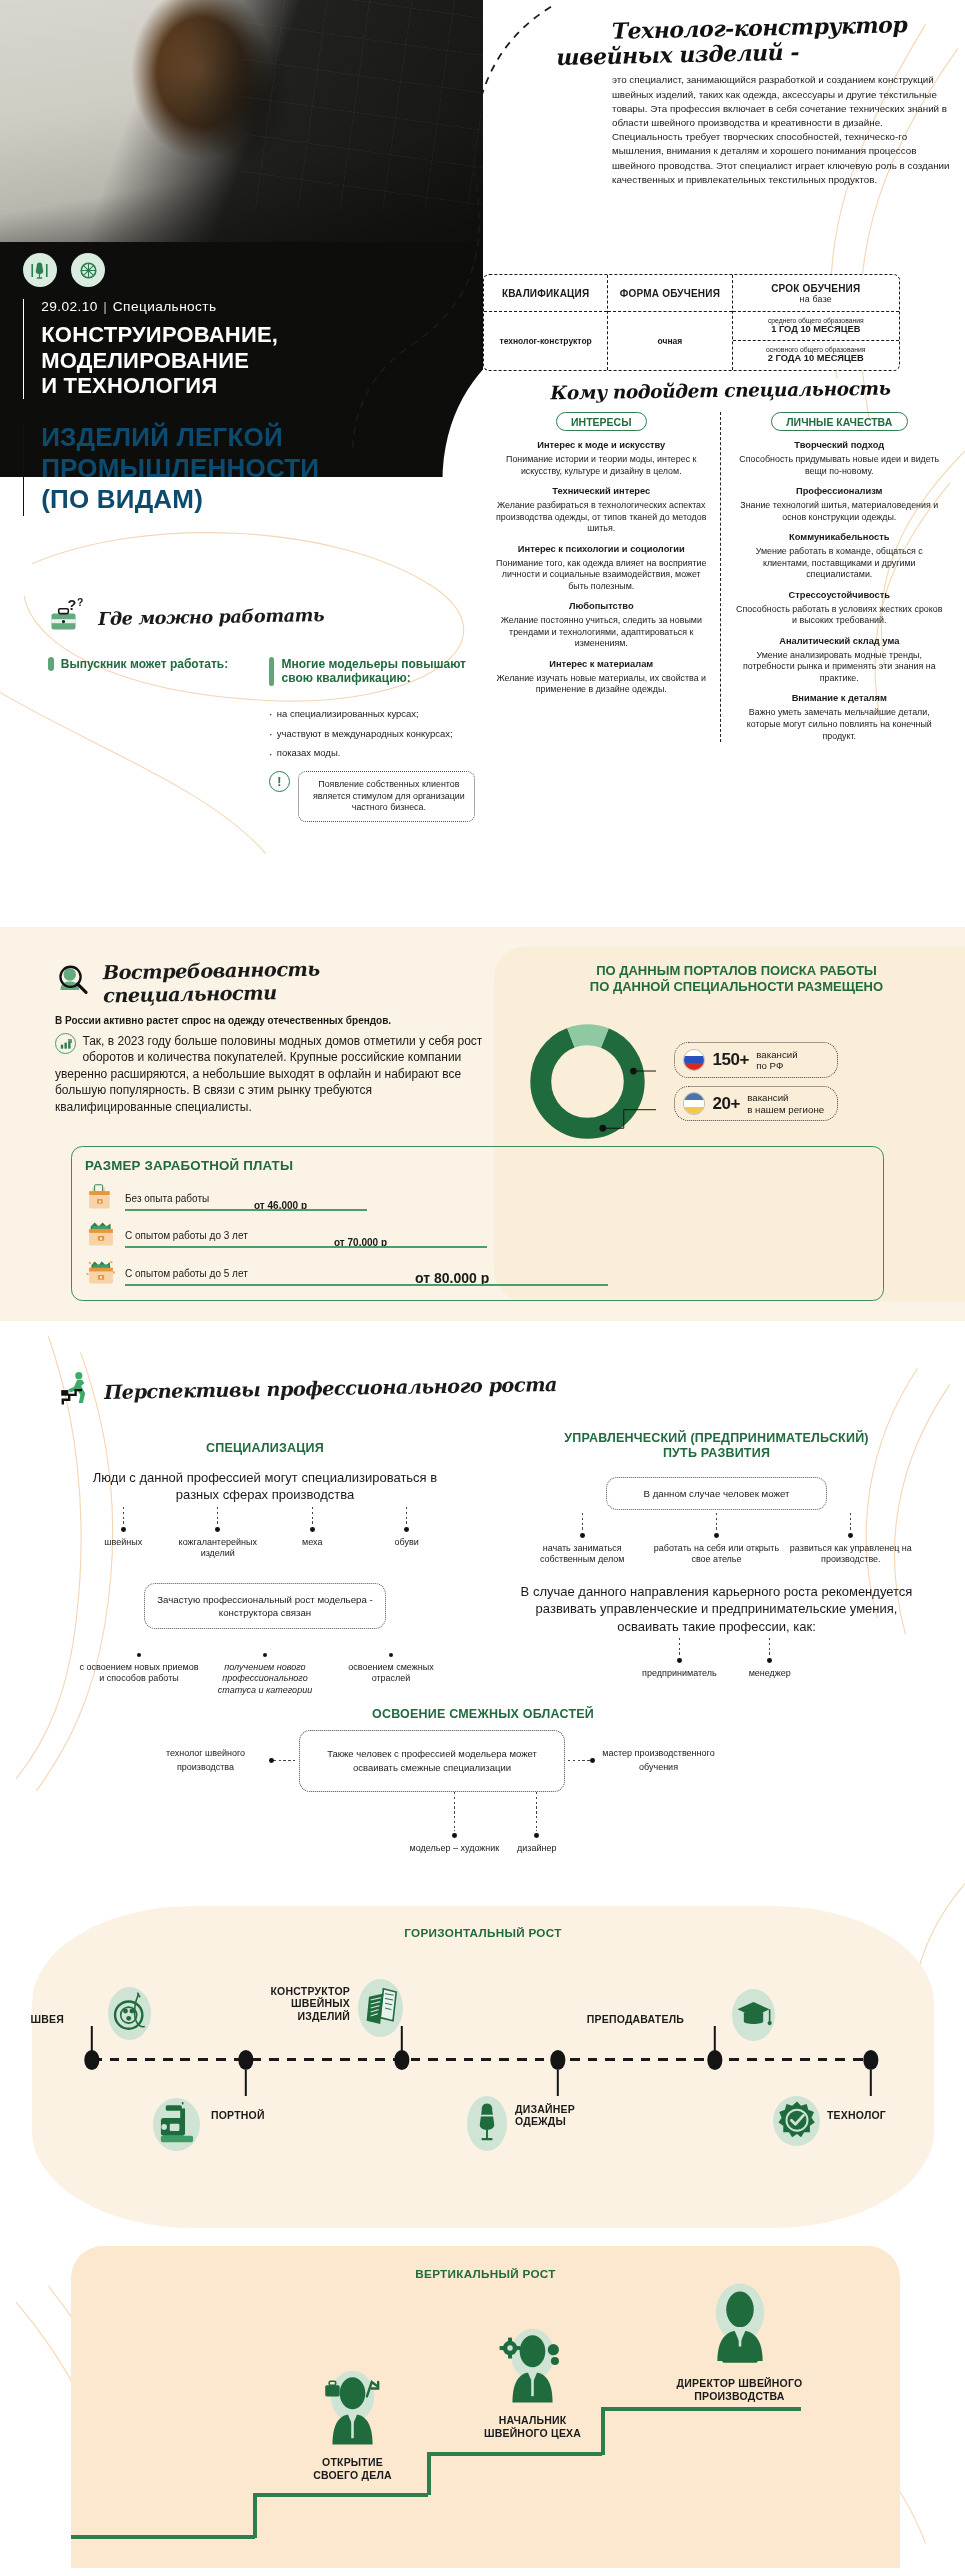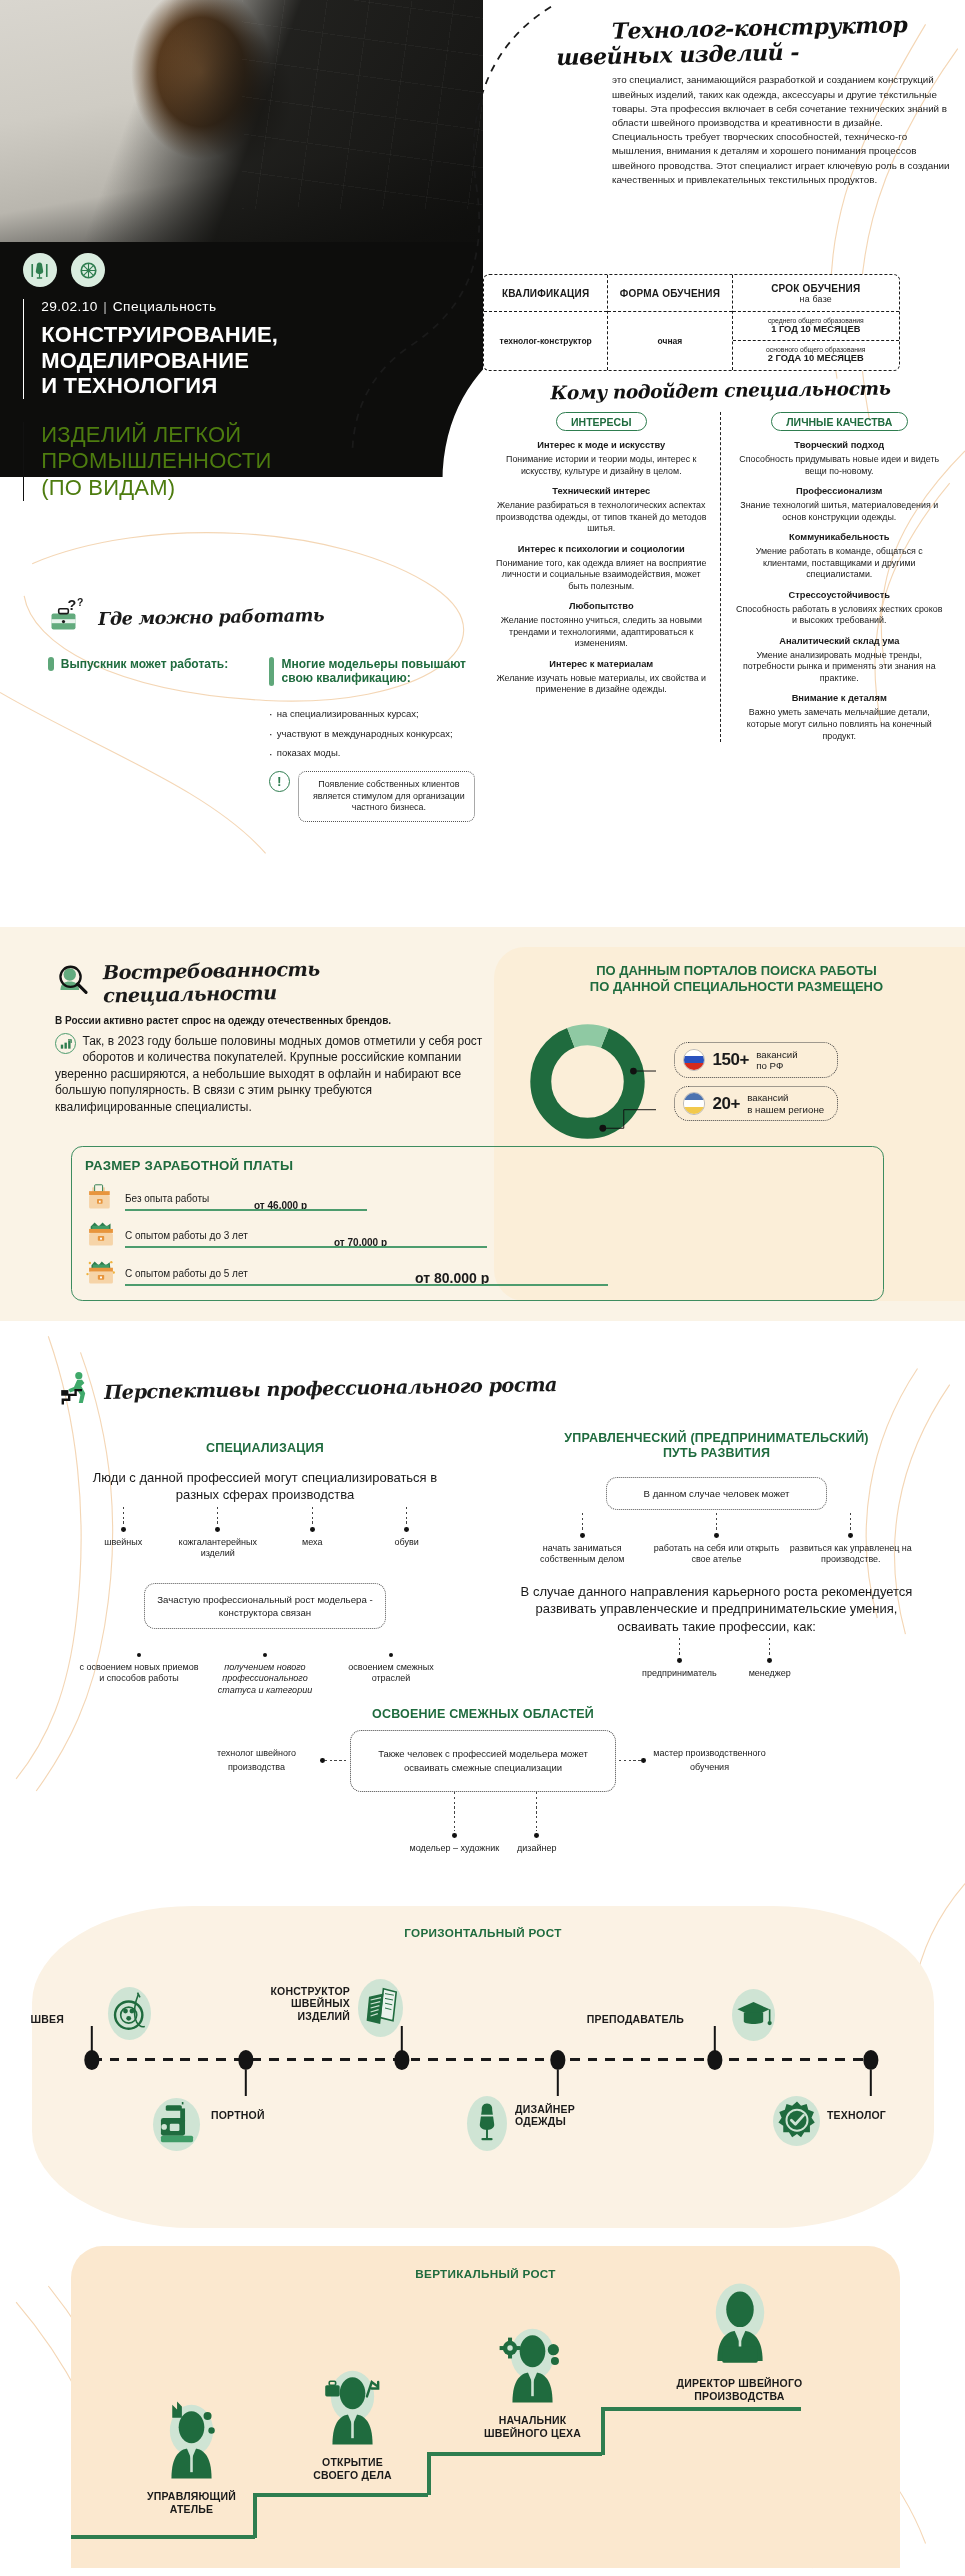--- a/index.html
+++ b/index.html
@@ -53,21 +53,21 @@
   .hdr-text { position: absolute; left: 22.5px; top: 299px; z-index: 6; padding-left: 17.7px; border-left: 1.6px solid #ffffff; }
   .hdr-code { font-size: 13.7px; color: #fff; letter-spacing: 0.4px; font-weight: 400; }
   .hdr-code .sep { color:#ffffff; opacity:.7; margin: 0 5.6px; }
   .hdr-title {
     margin-top: 8px; font-size: 22px; line-height: 1.17; color: #ffffff;
     font-weight: 700; letter-spacing: 0.2px;
   }
   .hdr-sub {
     position: absolute; left: 22.5px; top: 422px; z-index: 6; padding-left: 17.7px;
     border-left: 1.6px solid #111;
-    font-size: 22px; line-height: 1.2; font-weight: 400; color: #4d7c0f; letter-spacing: 0.2px;
+    font-size: 26px; line-height: 1.2; font-weight: 700; color: #0c4a6e; letter-spacing: 0.2px;
   }
 
   
   .desc-block { position: absolute; left: 612px; top: 14.5px; width: 338px; z-index: 5; }
   .script-title {
     font-family: "DejaVu Serif", serif;
     font-style: italic; font-weight: 700;
     font-size: 22px; line-height: 1.12; color: #111; letter-spacing: -0.5px;
     text-align: left; transform: rotate(-1.3deg);
   }
@@ -207,21 +207,21 @@
   .center-text { text-align: center; font-size: 13px; line-height: 1.34; }
   .fan { display: flex; justify-content: space-around; margin-top: 3.2px; align-items: flex-start; }
   .fan-item { text-align: center; font-size: 9px; line-height: 1.25; width: 25%; }
   .fan-stem { width: 0.8px; height: 17.7px; margin: 0 auto 2.4px; background: repeating-linear-gradient(to bottom,#444 0 2.4px,transparent 2.4px 4.8px); }
   .fan-dot { width: 4.8px; height: 4.8px; border-radius: 50%; background: #111; margin: 0 auto 4.8px; }
   .round-box {
     border: 1.3px dotted #555; border-radius: 11.3px; padding: 8.9px 11.3px;
     text-align: center; font-size: 9.7px; line-height: 1.35; margin: 0 auto;
   }
   .adj-col { position: absolute; left: 145px; top: 1707px; width: 676px; z-index: 5; }
-  .adj-row { display: flex; align-items: center; justify-content: center; margin-top: 8px; gap: 3px; }
+  .adj-row { display: flex; align-items: center; margin-top: 8px; gap: 3px; }
   .adj-side { width: 121px; text-align: center; font-size: 9px; line-height: 1.5; }
   .adj-conn { width: 27px; height: 0.8px; background: repeating-linear-gradient(to right,#444 0 2.4px,transparent 2.4px 4.8px); position: relative; }
   .adj-conn::after { content:""; position:absolute; width:4.8px; height:4.8px; border-radius:50%; background:#111; top:-2px; }
   .adj-conn.l::after { left: 0; }
   .adj-conn.r::after { right: 0; }
   .adj-center {
     border: 1.3px dotted #444; border-radius: 11.3px; width: 266px; padding: 16px 11.3px;
     text-align: center; font-size: 9.5px; line-height: 1.45;
   }
   .adj-bottom { display: flex; justify-content: center; gap: 17.7px; margin-top: 0; }
@@ -800,36 +800,20 @@
     <div class="stairs">
 
       <div class="step" style="left:0px;   top:242px; width:184px;"></div>
       <div class="step-riser" style="left:182px; top:200px; height:45px;"></div>
       <div class="step" style="left:182px; top:200px; width:175px;"></div>
       <div class="step-riser" style="left:356px; top:159px; height:43px;"></div>
       <div class="step" style="left:356px; top:159px; width:175px;"></div>
       <div class="step-riser" style="left:530px; top:114px; height:48px;"></div>
       <div class="step" style="left:530px; top:114px; width:200px;"></div>
 
-      <div class="vg-item" style="left:48px; top:105px; width:145px;">
-        <svg width="77" height="89" viewBox="0 0 96 110">
-          <ellipse cx="48" cy="40" rx="27" ry="32" fill="#cfe4d4"></ellipse>
-          <ellipse cx="48" cy="36" rx="16" ry="20" fill="#1f6b3e"></ellipse>
-          <path d="M23 100 C23 72 33 62 48 62 C63 62 73 72 73 100 Z" fill="#1f6b3e"></path>
-          <path d="M42 62 L48 76 L54 62 L48 58 Z" fill="#cfe4d4"></path>
-          <rect x="46.4" y="70" width="3.2" height="22" fill="#cfe4d4"></rect>
-          <path d="M24 18 L24 8 L30 14 L30 4 L36 10 L36 24 L24 24 Z" fill="#1f6b3e"></path>
-          <circle cx="68" cy="22" r="5" fill="#1f6b3e"></circle>
-          <circle cx="73" cy="40" r="4" fill="#1f6b3e"></circle>
-        </svg>
-        <div class="vg-lab">
-          <div>УПРАВЛЯЮЩИЙ</div>
-          <div>АТЕЛЬЕ</div>
-        </div>
-      </div>
 
       <div class="vg-item" style="left:209px; top:71px; width:145px;">
         <svg width="77" height="89" viewBox="0 0 96 110">
           <ellipse cx="48" cy="40" rx="27" ry="32" fill="#cfe4d4"></ellipse>
           <ellipse cx="48" cy="36" rx="16" ry="20" fill="#1f6b3e"></ellipse>
           <path d="M23 100 C23 72 33 62 48 62 C63 62 73 72 73 100 Z" fill="#1f6b3e"></path>
           <path d="M42 62 L48 76 L54 62 L48 58 Z" fill="#cfe4d4"></path>
           <rect x="46.4" y="70" width="3.2" height="22" fill="#cfe4d4"></rect>
           <rect x="14" y="26" width="18" height="14" rx="2" fill="#1f6b3e"></rect>
           <rect x="19" y="21" width="8" height="5" rx="1.5" fill="none" stroke="#1f6b3e" stroke-width="2"></rect>

